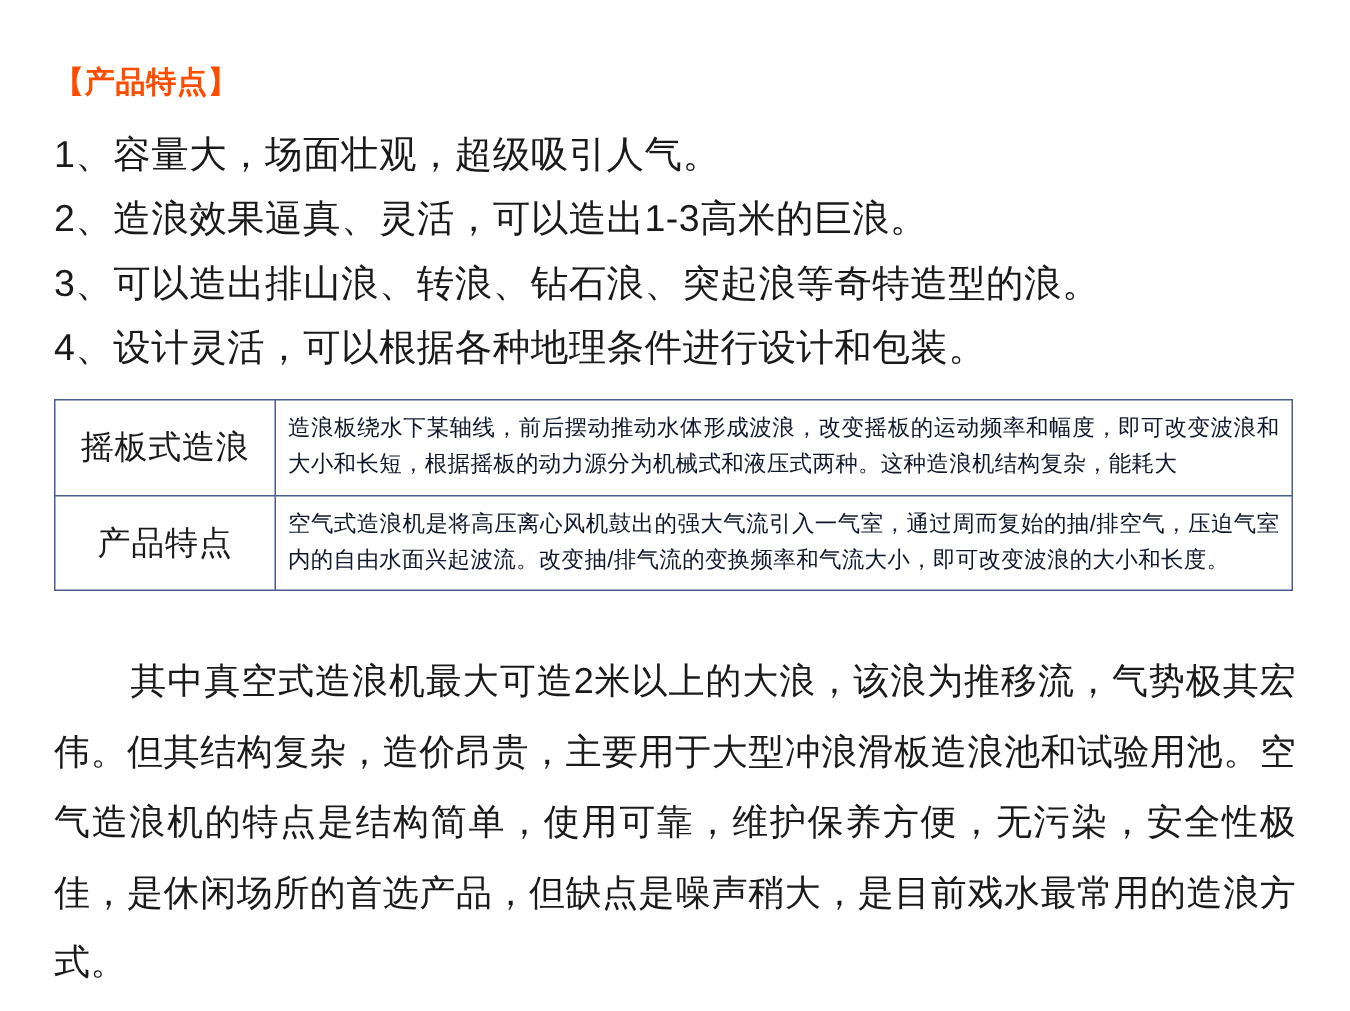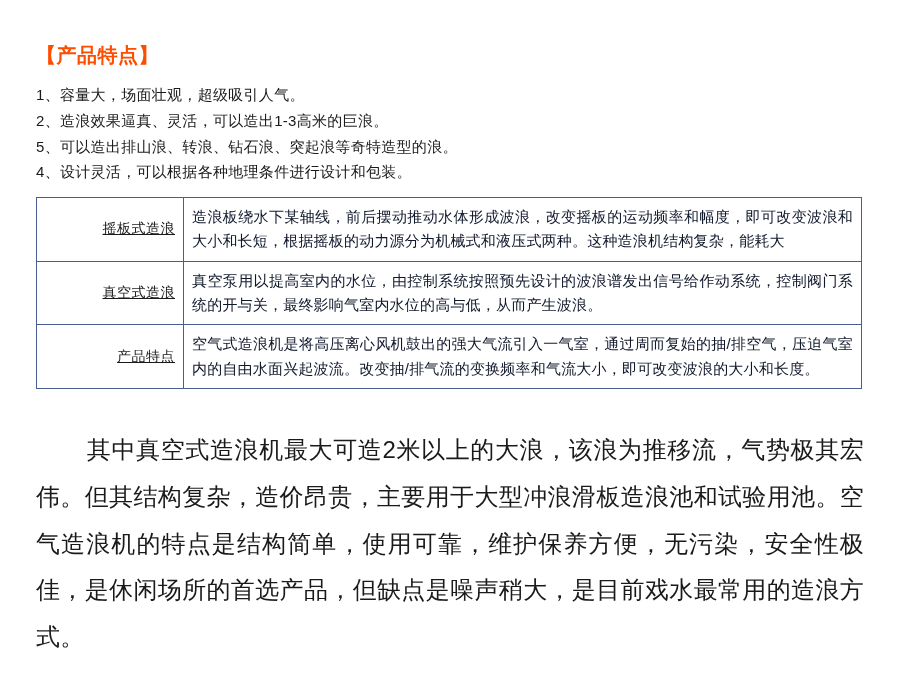--- a/index.html
+++ b/index.html
@@ -25,46 +25,45 @@
     color: #ff4d00;
     font-weight: bold;
     font-size: 20px;
     line-height: 1.3;
     letter-spacing: 0.5px;
   }
   .features {
     margin-top: 14px;
   }
   .feature-line {
-    font-size: 15px;
+    font-size: 25px;
     line-height: 1.72;
     color: #1a1a1a;
     letter-spacing: 0.3px;
   }
   .heading-equipment {
     margin-top: 34px;
   }
   table.equipment {
     margin-top: 12px;
     border-collapse: collapse;
     width: 826px;
     table-layout: fixed;
   }
   table.equipment td {
     border: 1px solid #4a5d8f;
     vertical-align: middle;
     padding: 7px 8px;
   }
   td.eq-name {
     width: 130px;
-    text-align: right;
-    font-size: 14px;
+    text-align: center;
+    font-size: 22px;
     color: #1a1a1a;
     letter-spacing: 0.5px;
-    text-decoration: underline;
   }
   td.eq-desc {
     font-size: 15px;
     line-height: 1.62;
     color: #0f172a;
     text-align: justify;
     letter-spacing: 0.2px;
   }
   .closing {
     margin-top: 38px;
@@ -83,34 +82,30 @@
 </head>
 <body>
 
 <div class="page">
 
   <div class="section-heading">【产品特点】</div>
 
   <div class="features">
     <div class="feature-line">1、容量大，场面壮观，超级吸引人气。</div>
     <div class="feature-line">2、造浪效果逼真、灵活，可以造出1-3高米的巨浪。</div>
-    <div class="feature-line">5、可以造出排山浪、转浪、钻石浪、突起浪等奇特造型的浪。</div>
+    <div class="feature-line">3、可以造出排山浪、转浪、钻石浪、突起浪等奇特造型的浪。</div>
     <div class="feature-line">4、设计灵活，可以根据各种地理条件进行设计和包装。</div>
   </div>
 
 
   <table class="equipment">
     <tbody>
         <tr>
       <td class="eq-name">摇板式造浪</td>
       <td class="eq-desc">造浪板绕水下某轴线，前后摆动推动水体形成波浪，改变摇板的运动频率和幅度，即可改变波浪和大小和长短，根据摇板的动力源分为机械式和液压式两种。这种造浪机结构复杂，能耗大</td>
-    </tr>
-    <tr>
-      <td class="eq-name">真空式造浪</td>
-      <td class="eq-desc">真空泵用以提高室内的水位，由控制系统按照预先设计的波浪谱发出信号给作动系统，控制阀门系统的开与关，最终影响气室内水位的高与低，从而产生波浪。</td>
     </tr>
     <tr>
       <td class="eq-name">产品特点</td>
       <td class="eq-desc">空气式造浪机是将高压离心风机鼓出的强大气流引入一气室，通过周而复始的抽/排空气，压迫气室内的自由水面兴起波流。改变抽/排气流的变换频率和气流大小，即可改变波浪的大小和长度。</td>
     </tr>
   </tbody>
     </table>
 
   <div class="closing"><span class="indent"></span><span>其中真空式造浪机最大可造2米以上的大浪，该浪为推移流，气势极其宏伟。但其结构复杂，造价昂贵，主要用于大型冲浪滑板造浪池和试验用池。空气造浪机的特点是结构简单，使用可靠，维护保养方便，无污染，安全性极佳，是休闲场所的首选产品，但缺点是噪声稍大，是目前戏水最常用的造浪方式。</span></div>
 

